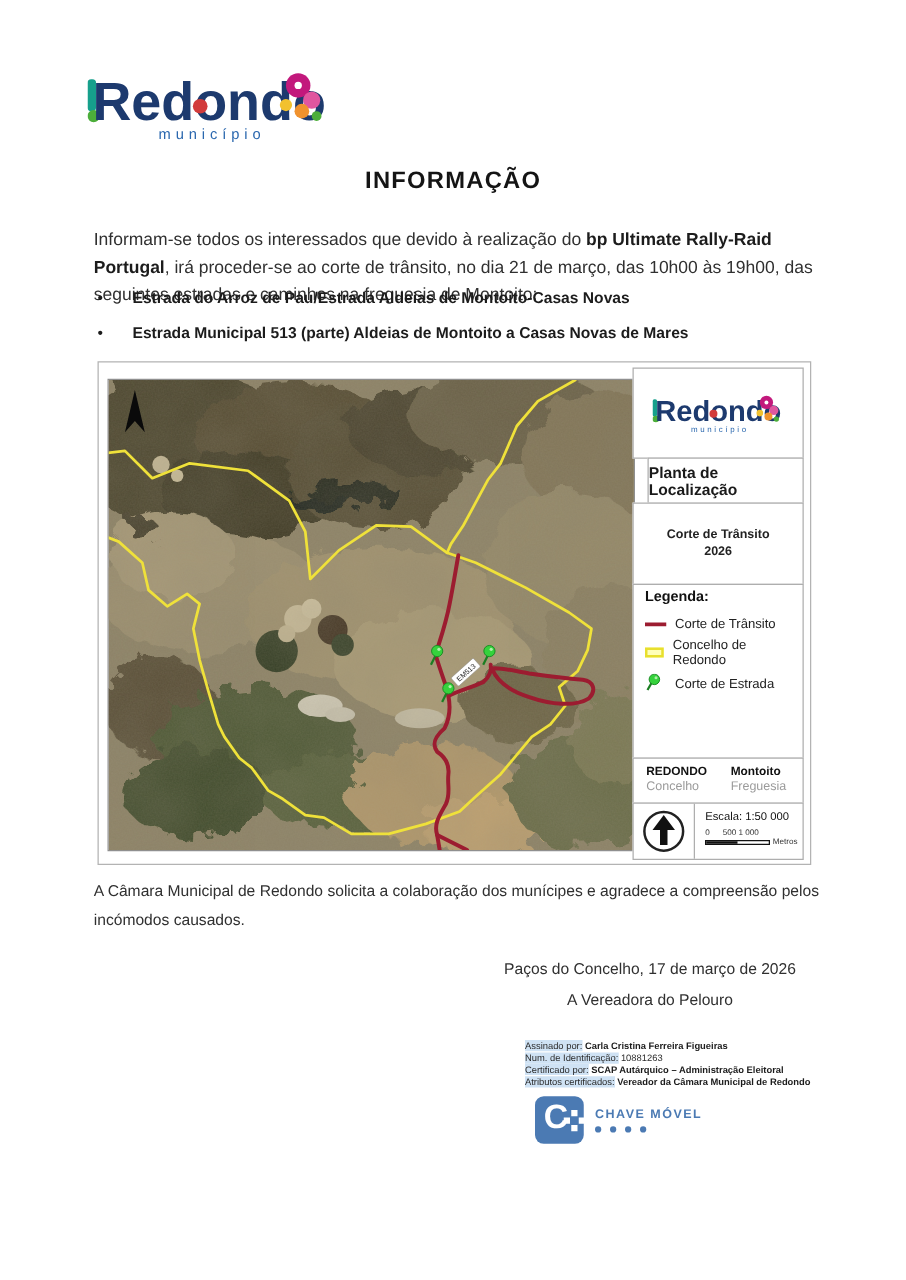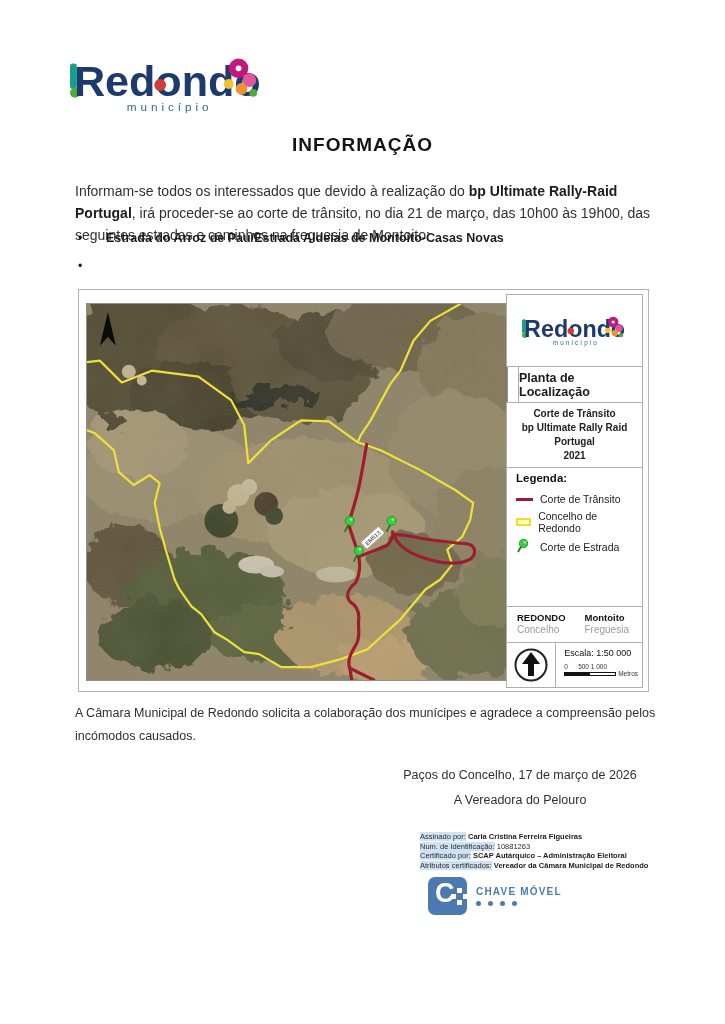--- a/index.html
+++ b/index.html
@@ -105,20 +105,21 @@
 
   <p class="intro"><span>Informam-se todos os interessados que devido à realização do </span><b>bp Ultimate Rally-Raid Portugal</b><span>, irá proceder-se ao corte de trânsito, no dia 21 de março, das 10h00 às 19h00, das seguintes estradas e caminhos na freguesia de Montoito:</span></p>
 
   <div class="bullets">
     <div class="bullet-row">
       <span class="bullet-mark">•</span>
       <span class="bullet-text">Estrada do Arroz de Pau/Estrada Aldeias de Montoito-Casas Novas</span>
     </div>
     <div class="bullet-row">
       <span class="bullet-mark">•</span>
+      <span class="bullet-text">Estrada Municipal 513 (parte) Aldeias de Montoito a Casas Novas de Mares</span>
     </div>
   </div>
 
   <div class="mapfig">
     <div class="mapwrap">
       <svg viewBox="0 0 422 378" preserveAspectRatio="none">
         <defs>
           <filter id="rough" x="-20%" y="-20%" width="140%" height="140%">
             <feTurbulence type="fractalNoise" baseFrequency="0.045" numOctaves="3" seed="7" result="n"></feTurbulence>
             <feDisplacementMap in="SourceGraphic" in2="n" scale="20"></feDisplacementMap>
@@ -245,22 +246,21 @@
             </g>
             <text x="58" y="60" font-size="12" letter-spacing="4" fill="#2a67ae" font-family="Liberation Sans, sans-serif">município</text>
           </svg>
         </div>
       </div>
 
       <div class="cell cell-plan">Planta de Localização</div>
 
       <div class="cell cell-sub">
         <div>Corte de Trânsito</div>
-        <div>bp Ultimate Rally Raid Portugal</div>
-        <div>2021</div>
+        <div>2026</div>
       </div>
 
       <div class="cell cell-legend">
         <div class="legend-title">Legenda:</div>
         <div class="legend-item">
           <span class="legend-sym">
               <span class="sym-line"></span>
             </span>
           <span>Corte de Trânsito</span>
         </div>

